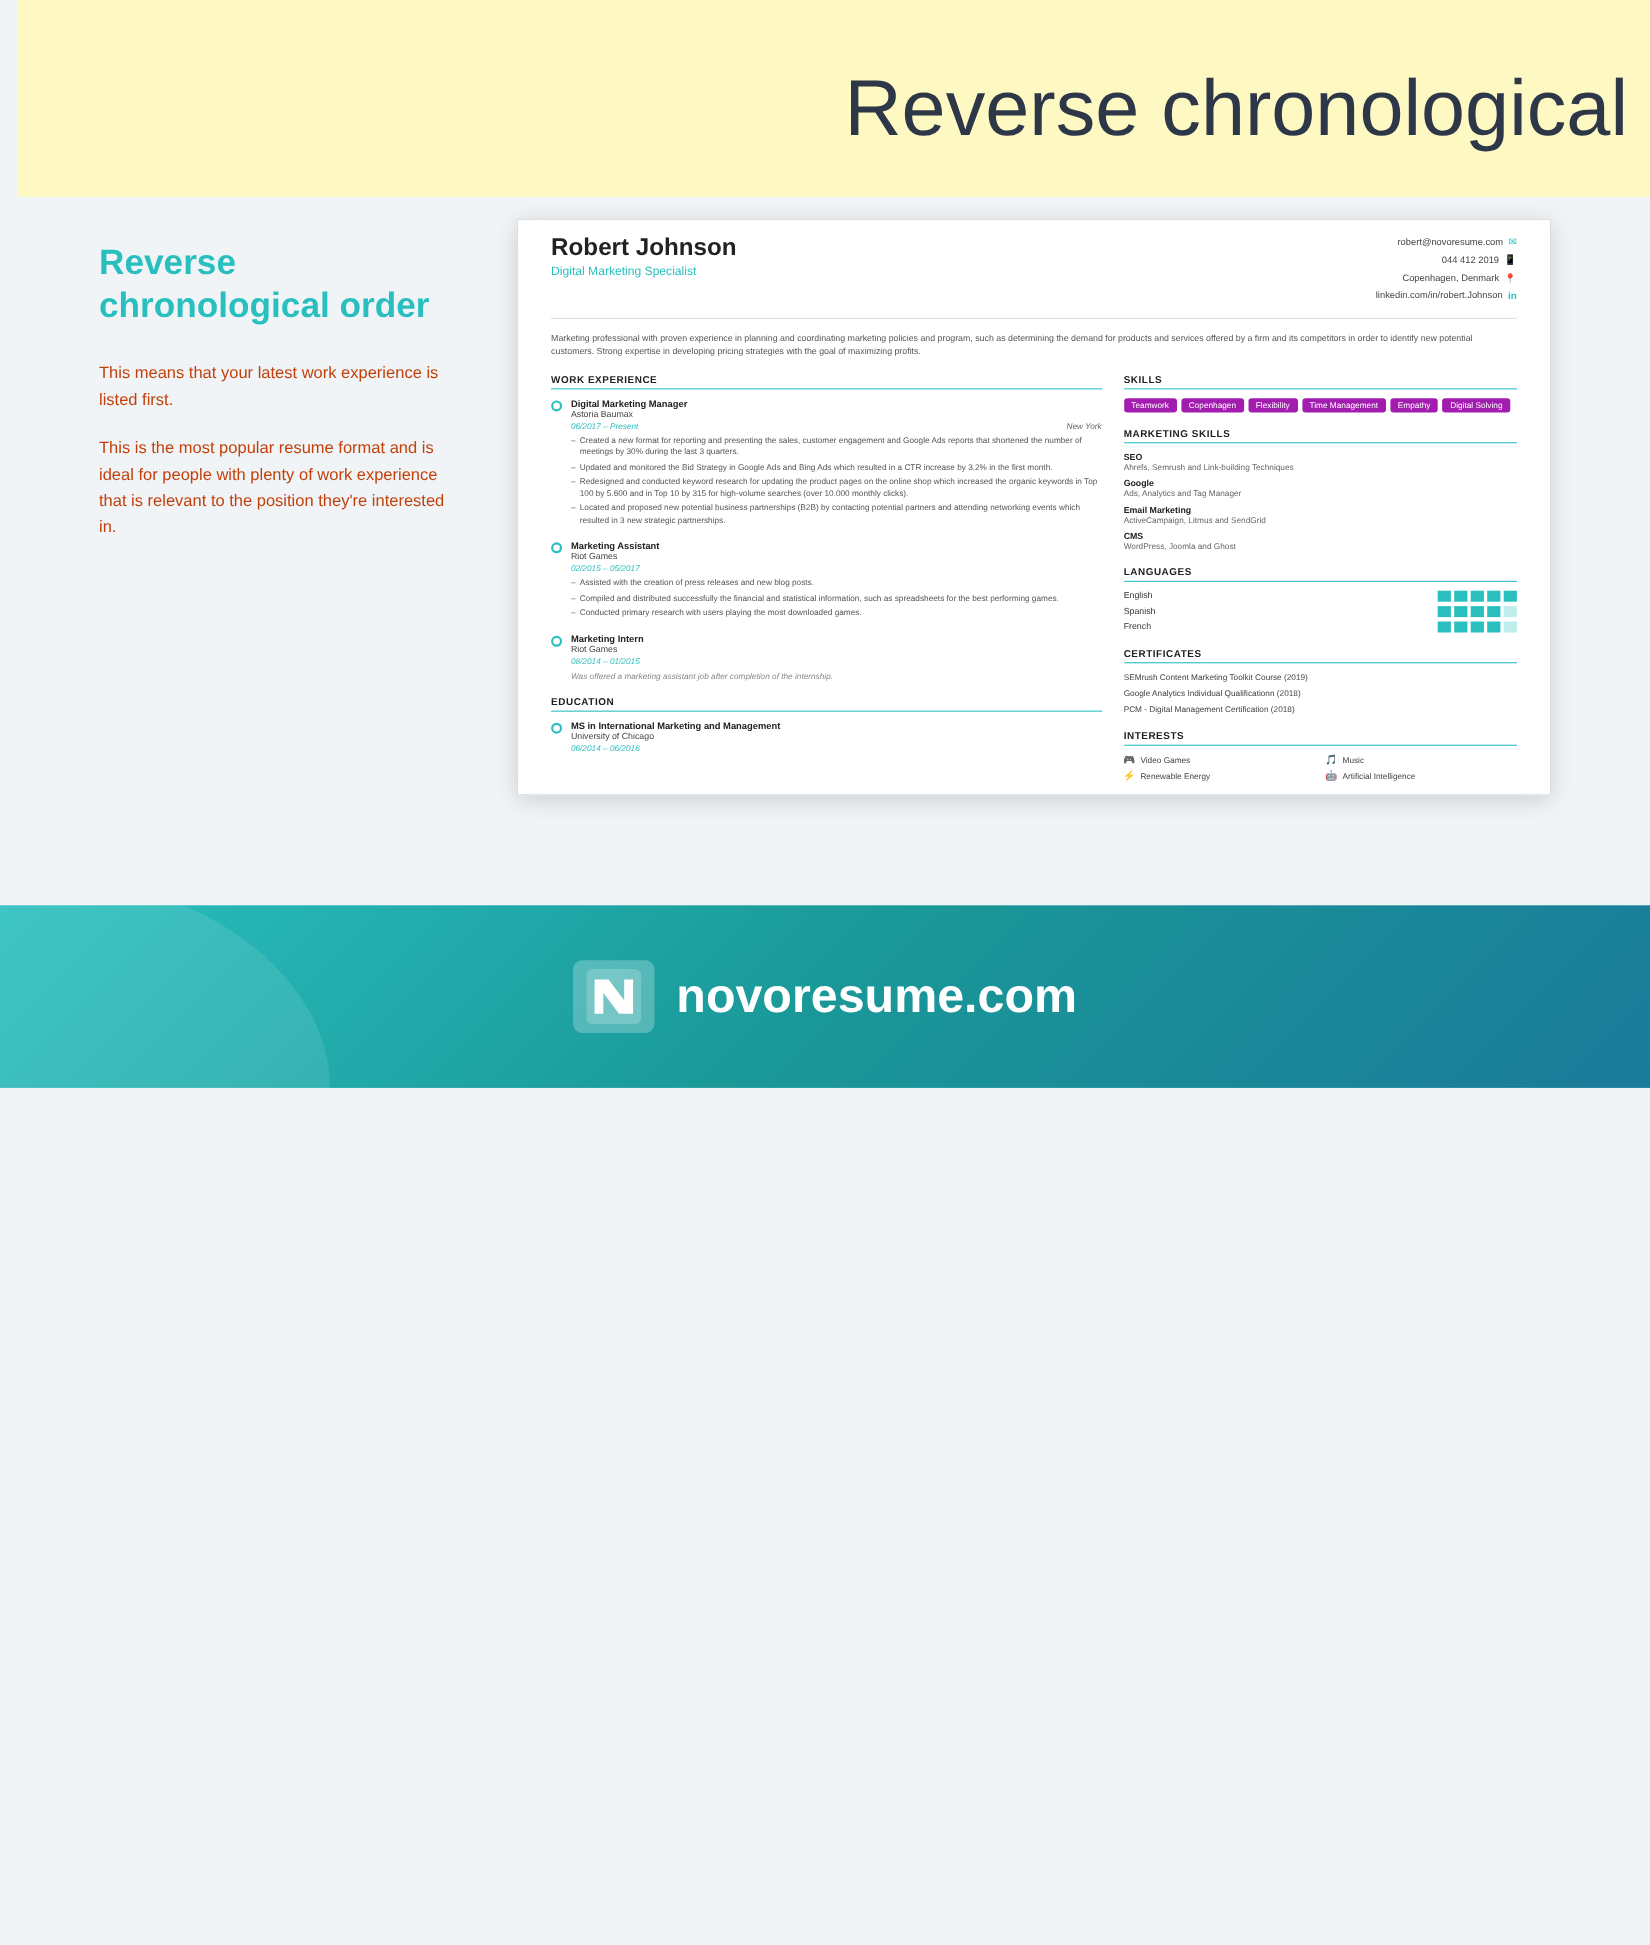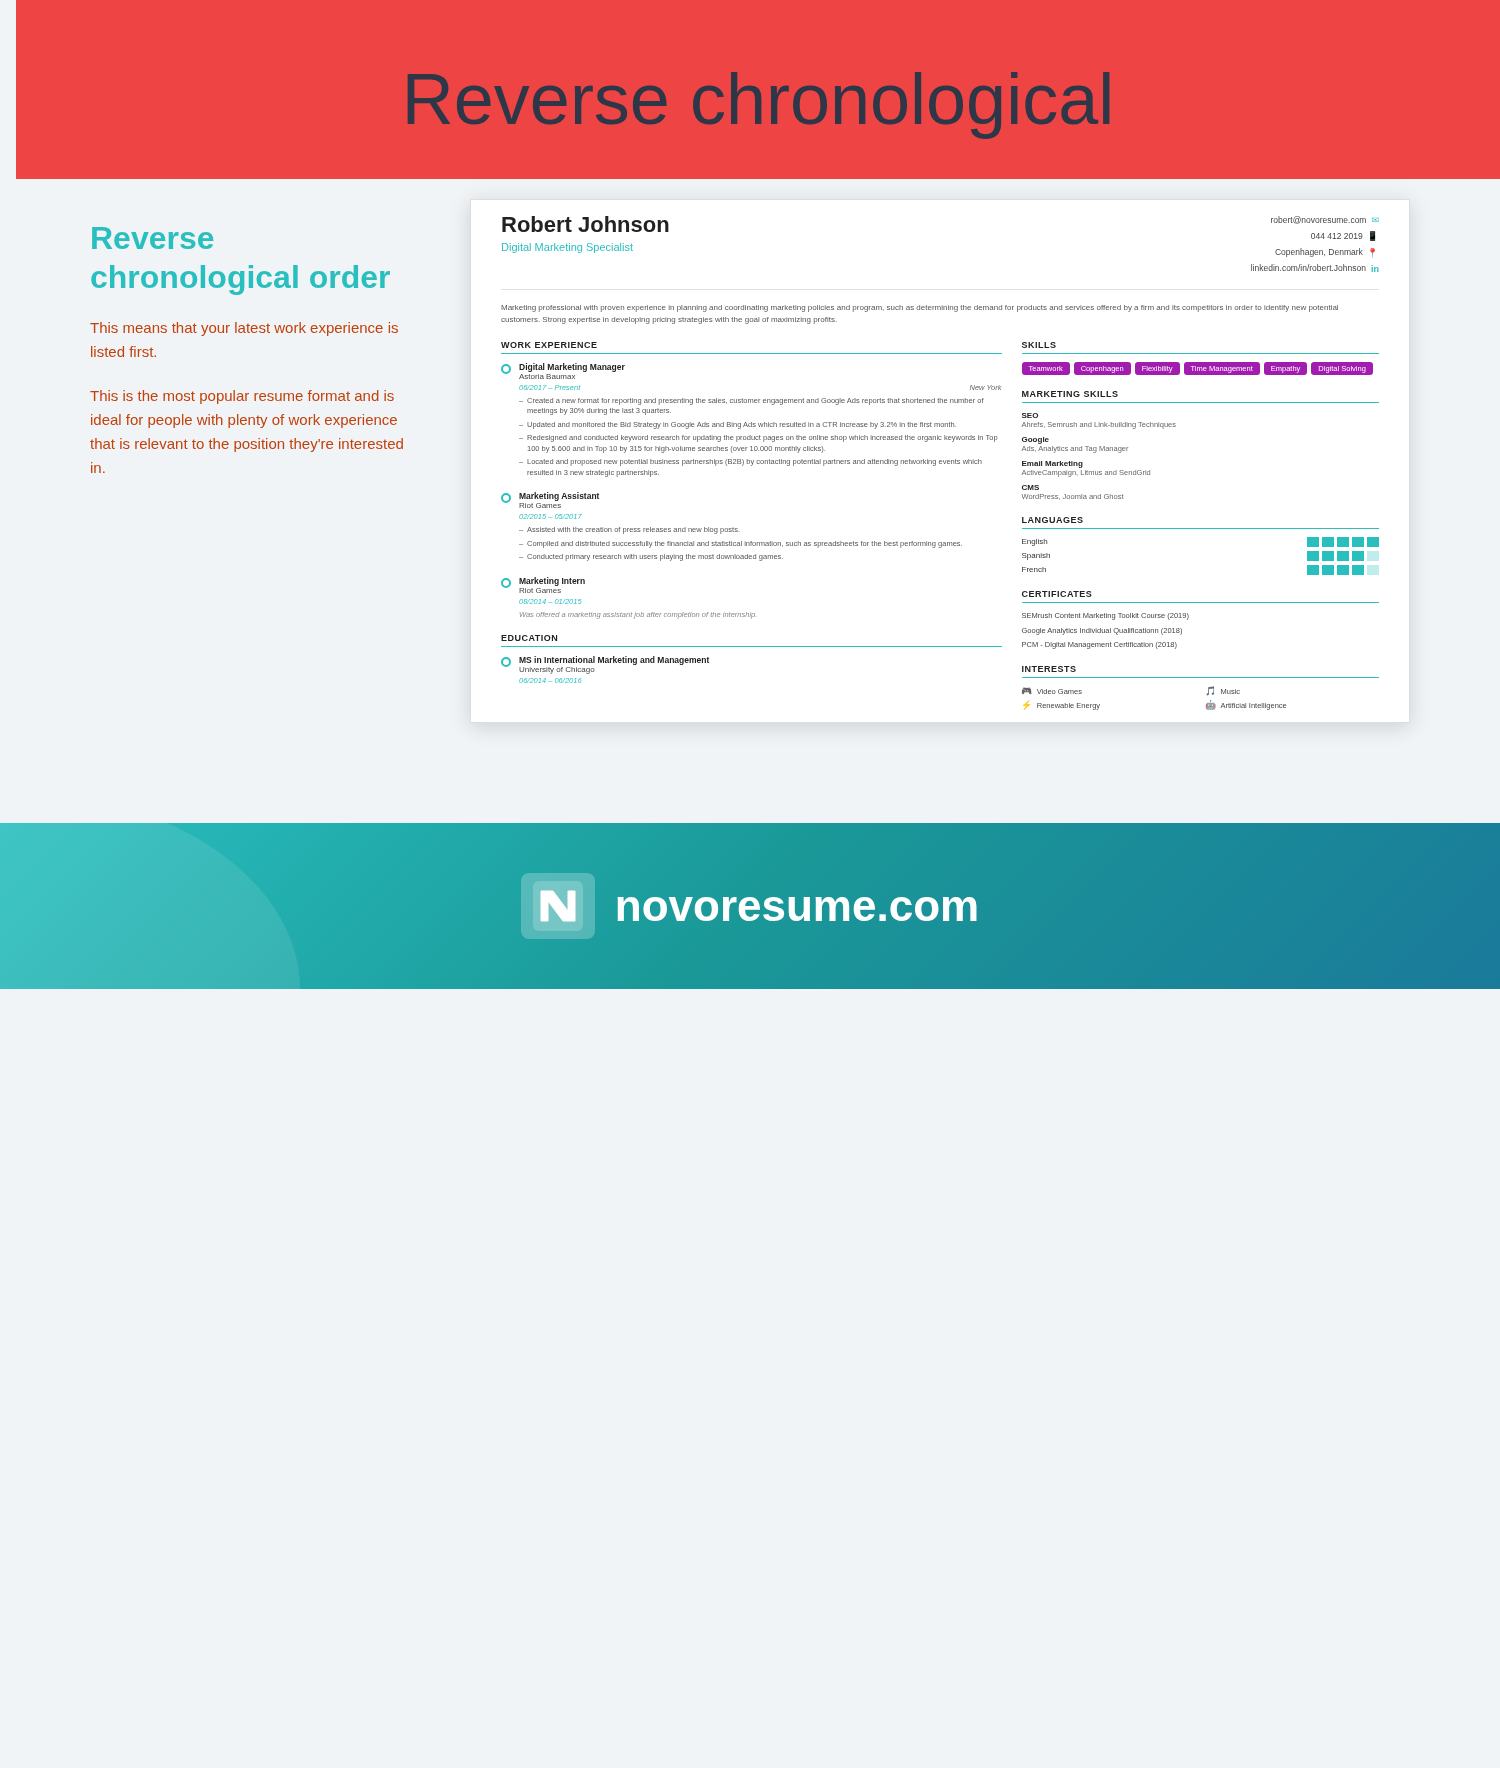--- a/index.html
+++ b/index.html
@@ -6,22 +6,22 @@
     body {
       font-family: 'Arial', sans-serif;
       background: #f0f4f7;
       width: 1500px;
       min-height: 1768px;
       overflow-x: hidden;
     }
 
     
     .header {
-      background: #ef4444;
-      text-align: center;
+      background: #fef9c3;
+      text-align: right;
       padding: 60px 20px 40px;
       margin-left: 16px;
     }
     .header-title-light {
       font-size: 72px;
       font-weight: 300;
       color: #2d3748;
       display: block;
       line-height: 1.1;
     }
@@ -47,21 +47,21 @@
     .left-panel {
       width: 320px;
       flex-shrink: 0;
       padding-top: 20px;
     }
     .left-title {
       color: #2abfbf;
       font-size: 32px;
       font-weight: 700;
       line-height: 1.2;
-      margin-bottom: 20px;
+      margin-bottom: 32px;
     }
     .left-description {
       color: #c2410c;
       font-size: 15px;
       line-height: 1.6;
       margin-bottom: 20px;
     }
 
     
     .resume-card {

